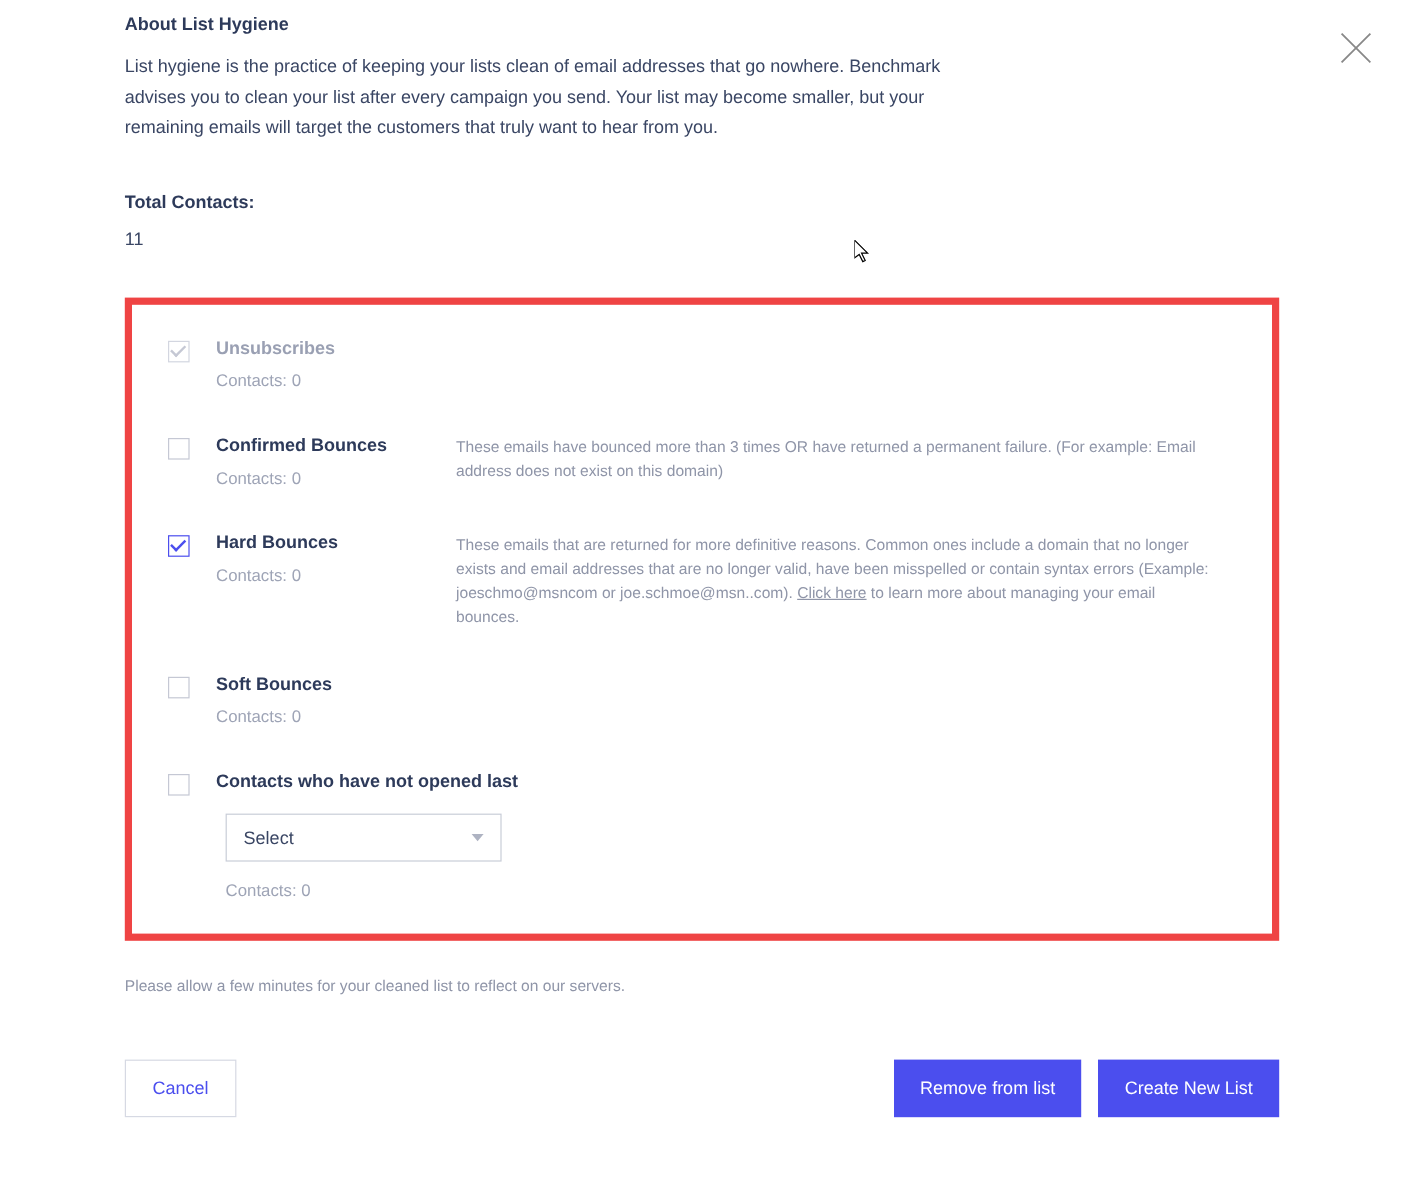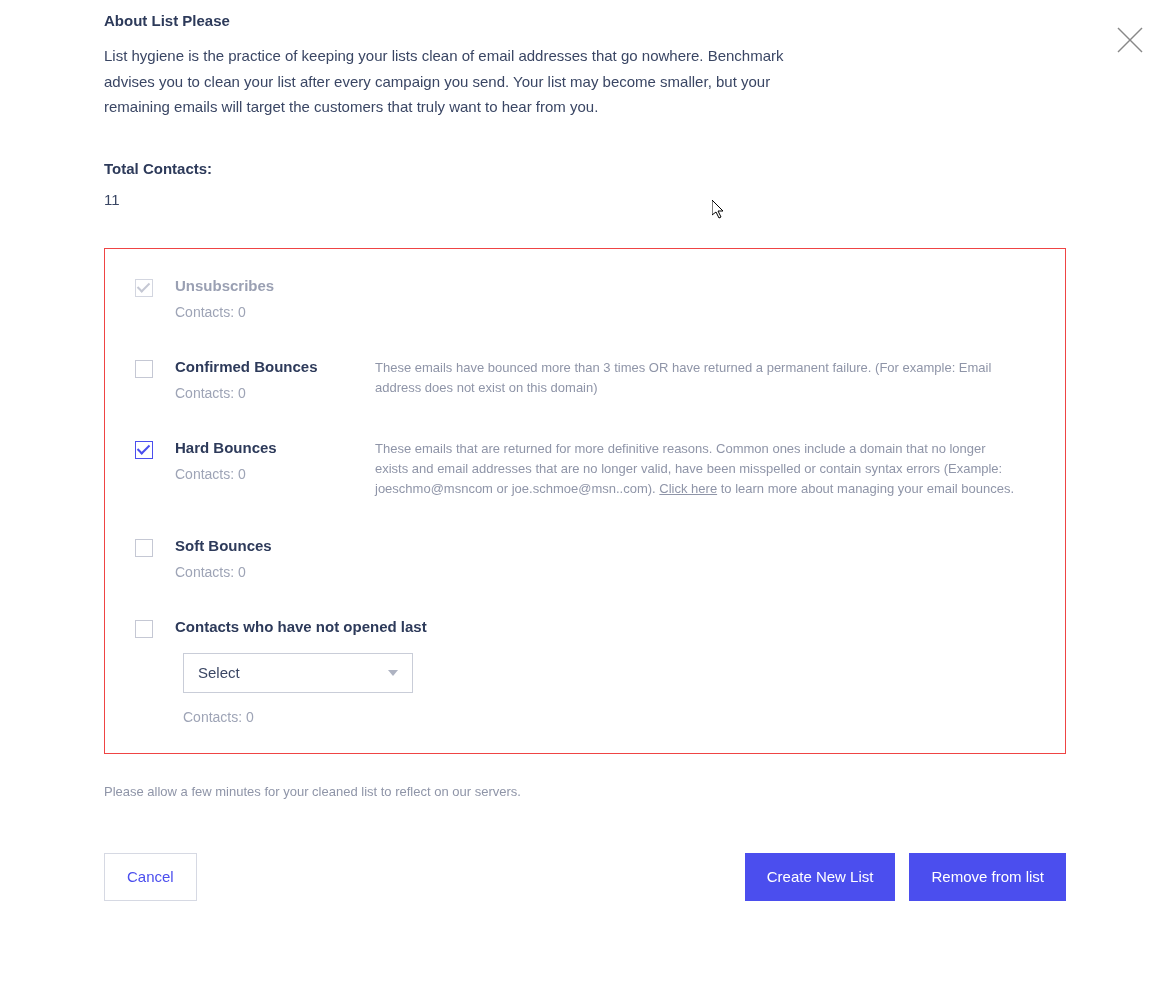--- a/index.html
+++ b/index.html
@@ -63,21 +63,21 @@
       color: #3a4664;
       margin-bottom: 40px;
     }
     .groups-title {
       font-size: 15px;
       font-weight: 700;
       color: #2d3a5a;
       margin-bottom: 18px;
     }
     .groups-panel {
-      border: 1px solid #ef4444;
+      border: 6px solid #ef4444;
       background: #fff;
       padding: 28px 30px 28px 30px;
     }
     .group-row {
       display: flex;
       align-items: flex-start;
       margin-bottom: 38px;
     }
     .group-row:last-child {
       margin-bottom: 0;
@@ -211,21 +211,21 @@
   </svg>
 </div>
 
 <div class="cursor">
   <svg width="14" height="20" viewBox="0 0 14 20">
     <path d="M0 0 L0 15 L4 12 L7 18 L9 17 L6 11 L11 11 Z" fill="#fff" stroke="#000" stroke-width="1"></path>
   </svg>
 </div>
 
 <div class="container">
-  <h2 class="section-title">About List Please</h2>
+  <h2 class="section-title">About List Hygiene</h2>
   <p class="description">List hygiene is the practice of keeping your lists clean of email addresses that go nowhere. Benchmark advises you to clean your list after every campaign you send. Your list may become smaller, but your remaining emails will target the customers that truly want to hear from you.</p>
 
   <div class="total-label">Total Contacts:</div>
   <div class="total-value">11</div>
 
 
   <div class="groups-panel">
 
     <div class="group-row">
       <div class="checkbox disabled checked"></div>
@@ -273,16 +273,16 @@
       </div>
     </div>
 
   </div>
 
   <div class="note">Please allow a few minutes for your cleaned list to reflect on our servers.</div>
 
   <div class="footer">
     <button class="btn btn-cancel">Cancel</button>
     <div class="footer-spacer"></div>
+    <button class="btn btn-primary">Remove from list</button>
     <button class="btn btn-primary">Create New List</button>
-    <button class="btn btn-primary">Remove from list</button>
   </div>
 </div>
 
 </body></html>

